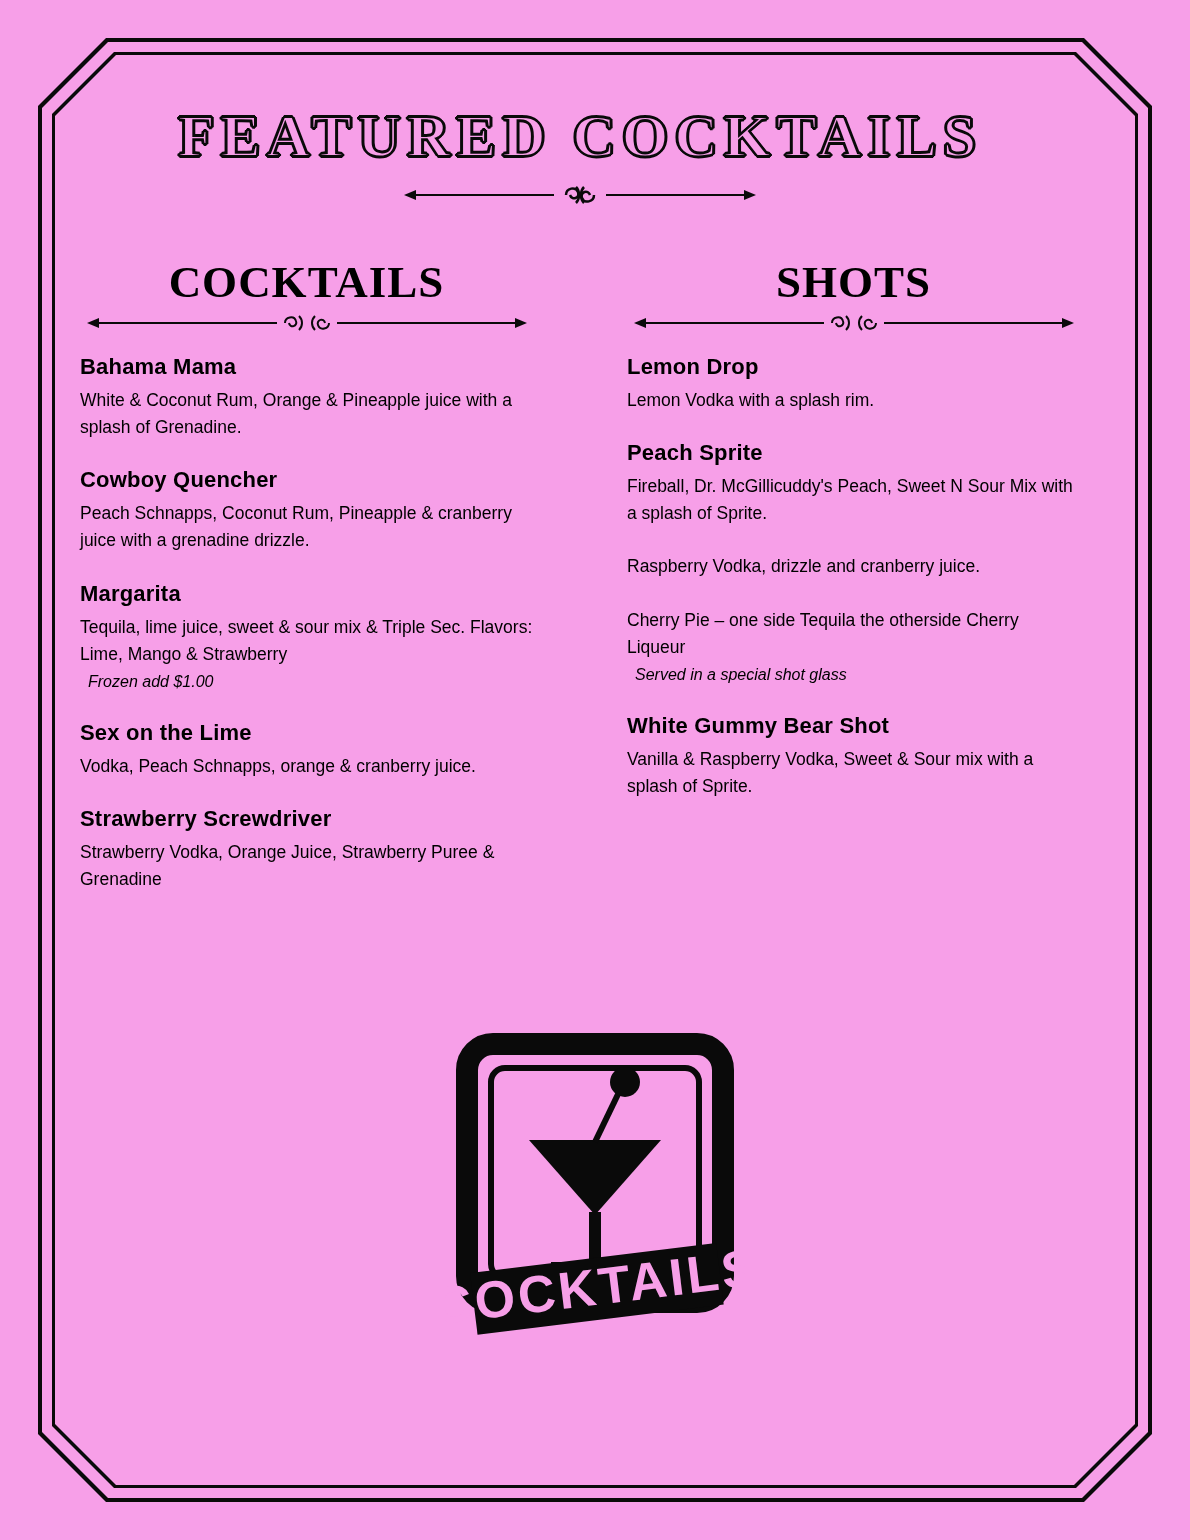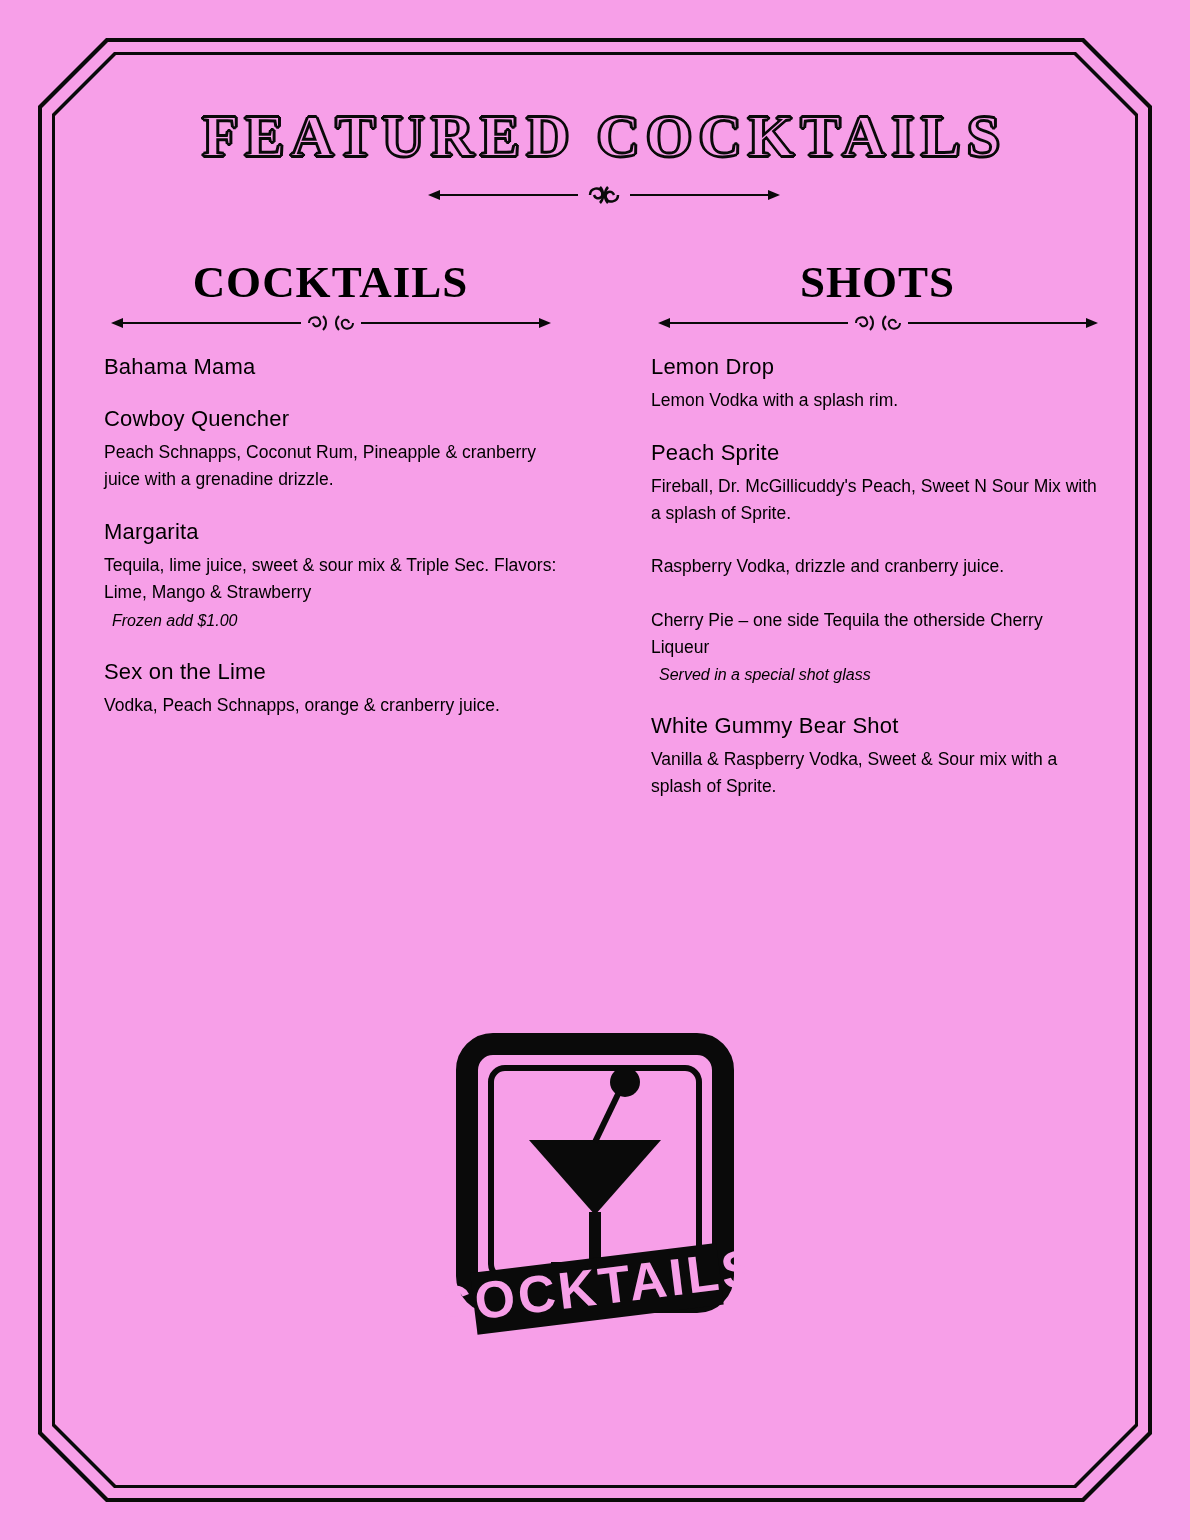--- a/index.html
+++ b/index.html
@@ -64,21 +64,21 @@
       61px 100%, 0 calc(100% - 61px), 0 61px);
   }
 
   
   .sheet {
     position: absolute;
     inset: 0;
   }
   .content {
     position: absolute;
-    left: 104px;
+    left: 80px;
     top: 105px;
     width: 1000px;
   }
 
   .main-title {
     text-align: center;
     font-family: "Liberation Serif", serif;
     font-size: 60px;
     font-weight: bold;
     letter-spacing: 6px;
@@ -116,21 +116,21 @@
   .divider {
     display: block;
     margin: 4px auto 20px;
   }
 
   .item {
     margin-bottom: 26px;
   }
   .item-name {
     font-size: 22px;
-    font-weight: normal;
+    font-weight: bold;
     letter-spacing: 0.2px;
     margin: 0 0 7px 0;
   }
   .item-desc {
     font-size: 17.5px;
     line-height: 1.55;
     margin: 0;
   }
   .item-note {
     font-size: 16px;
@@ -180,33 +180,38 @@
           <line x1="10" y1="11" x2="190" y2="11" stroke="#0a0a0a" stroke-width="2"></line>
           <line x1="250" y1="11" x2="430" y2="11" stroke="#0a0a0a" stroke-width="2"></line>
           <polygon points="0,11 12,6 12,16" fill="#0a0a0a"></polygon>
           <polygon points="440,11 428,6 428,16" fill="#0a0a0a"></polygon>
           <path d="M198 11 c0-6 9-8 11-2 c2 5-6 8-7 2 M242 11 c0 6-9 8-11 2 c-2-5 6-8 7-2" fill="none" stroke="#0a0a0a" stroke-width="2"></path>
           <path d="M212 4 c4 4 4 10 0 14 M228 4 c-4 4-4 10 0 14" fill="none" stroke="#0a0a0a" stroke-width="2"></path>
         </svg>
 
         <div class="item">
           <p class="item-name">Bahama Mama</p>
+          <p class="item-desc">White &amp; Coconut Rum, Orange &amp; Pineapple juice with a splash of Grenadine.</p>
         </div>
         <div class="item">
           <p class="item-name">Cowboy Quencher</p>
           <p class="item-desc">Peach Schnapps, Coconut Rum, Pineapple &amp; cranberry juice with a grenadine drizzle.</p>
         </div>
         <div class="item">
           <p class="item-name">Margarita</p>
           <p class="item-desc">Tequila, lime juice, sweet &amp; sour mix &amp; Triple Sec. Flavors:  Lime, Mango &amp; Strawberry</p>
           <p class="item-note">Frozen add $1.00</p>
         </div>
         <div class="item">
           <p class="item-name">Sex on the Lime</p>
           <p class="item-desc">Vodka, Peach Schnapps, orange &amp; cranberry juice.</p>
+        </div>
+        <div class="item">
+          <p class="item-name">Strawberry Screwdriver</p>
+          <p class="item-desc">Strawberry Vodka, Orange Juice, Strawberry Puree &amp; Grenadine</p>
         </div>
       </div>
 
       <div class="column">
         <h2 class="col-head">SHOTS</h2>
         <svg class="divider" width="440" height="22" viewBox="0 0 440 22">
           <line x1="10" y1="11" x2="190" y2="11" stroke="#0a0a0a" stroke-width="2"></line>
           <line x1="250" y1="11" x2="430" y2="11" stroke="#0a0a0a" stroke-width="2"></line>
           <polygon points="0,11 12,6 12,16" fill="#0a0a0a"></polygon>
           <polygon points="440,11 428,6 428,16" fill="#0a0a0a"></polygon>

